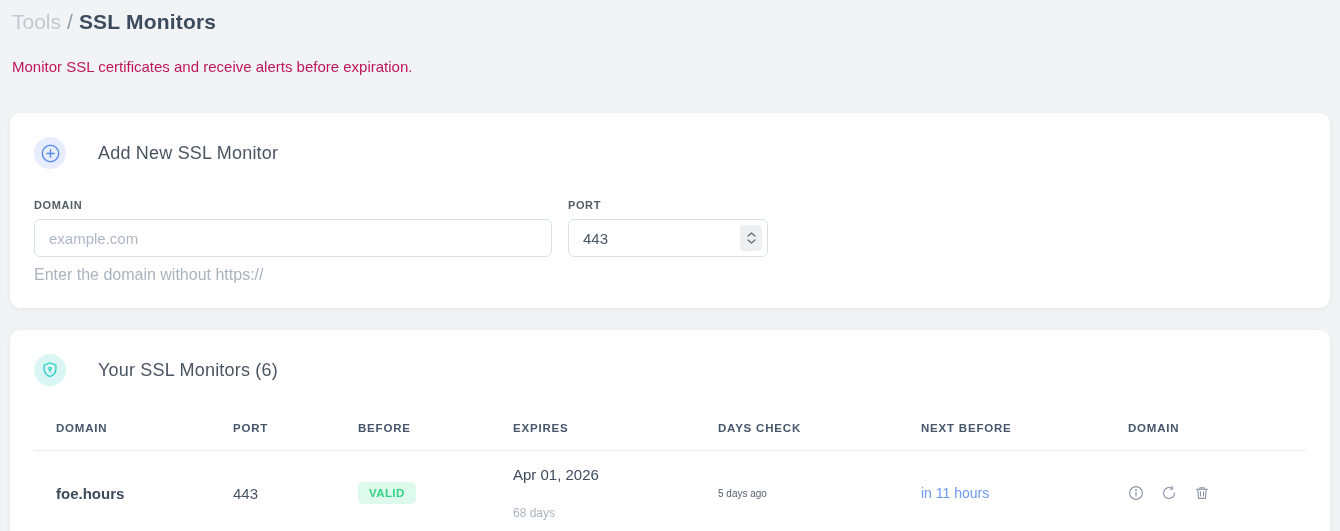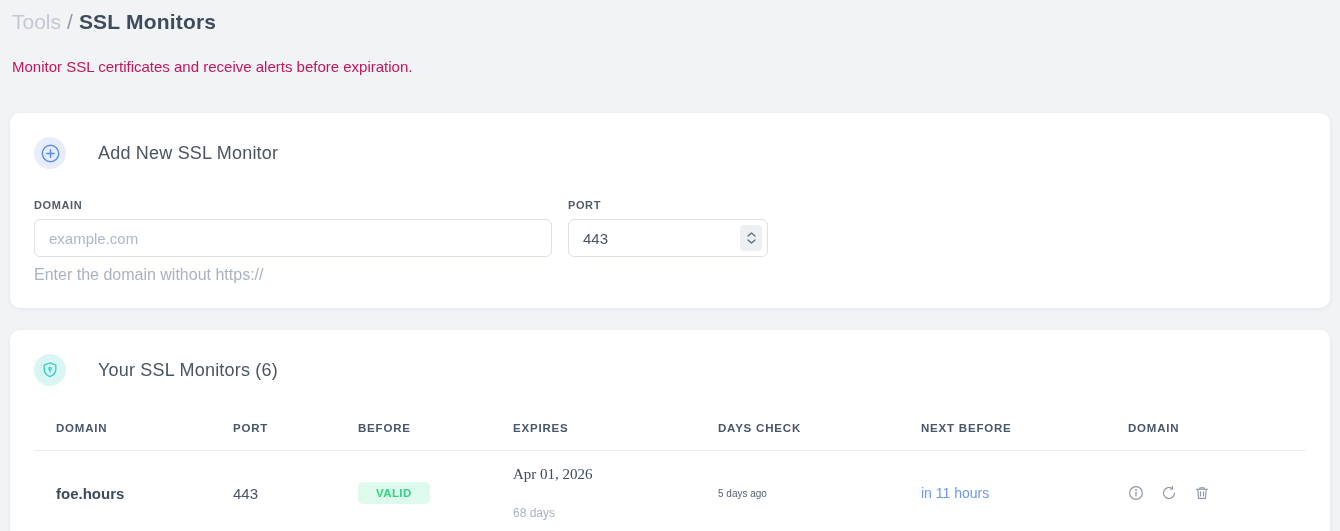--- a/index.html
+++ b/index.html
@@ -86,23 +86,23 @@
   .monitors-table td{
     padding:15px 22px;border-bottom:1px solid #e2e4ee;vertical-align:middle;
   }
   .col-domain{width:177px;} .col-port{width:125px;} .col-status{width:155px;}
   .col-expires{width:205px;} .col-last{width:203px;} .col-next{width:207px;}
   .cell-domain{font-size:15px;font-weight:700;color:#3d4b5c;}
   .cell-port{font-size:15px;color:#4a5562;}
   .badge-valid{
     display:inline-block;background:var(--valid-green-bg);color:var(--valid-green);
     font-size:11.5px;font-weight:700;letter-spacing:.4px;
-    padding:5px 18px;border-radius:5px;
-  }
-  .expires-date{font-size:15px;color:#3d4b5c;font-family:Liberation Serif, serif;}
+    padding:5px 11px;border-radius:5px;
+  }
+  .expires-date{font-size:15px;color:#3d4b5c;}
   .expires-days{font-size:12px;color:#a9b3be;margin-top:23px;}
   .cell-last{font-size:10px;color:#55616e;}
   .cell-next{font-size:14px;color:var(--next-check-blue);}
   .actions{display:flex;align-items:center;gap:17px;color:#8d96a8;}
   .action-btn{
     background:none;border:none;padding:0;margin:0;color:#8d96a8;cursor:pointer;
     display:flex;align-items:center;justify-content:center;
   }
   svg{display:block;}
 </style>

